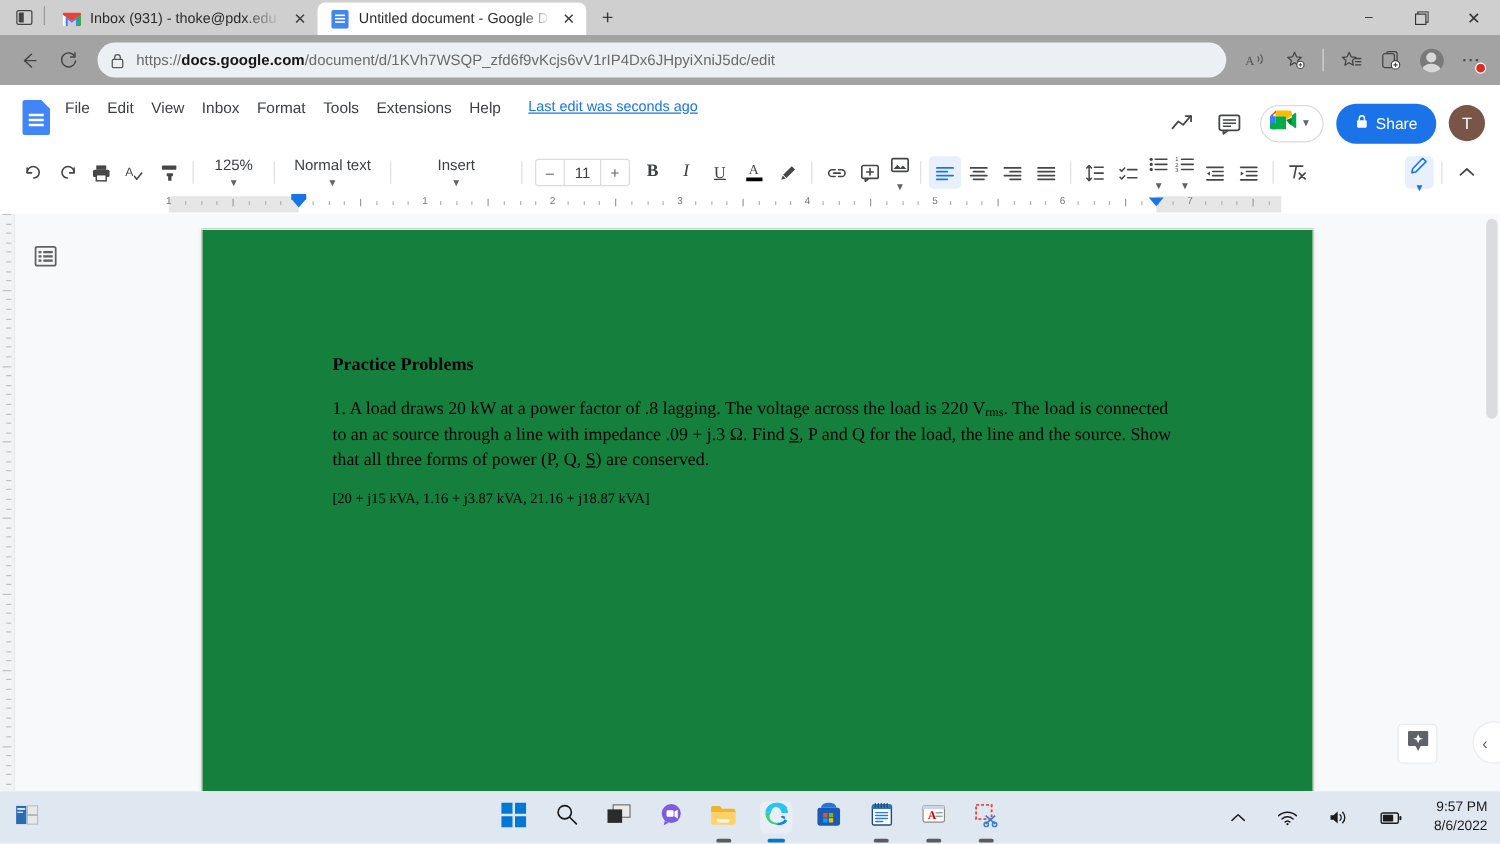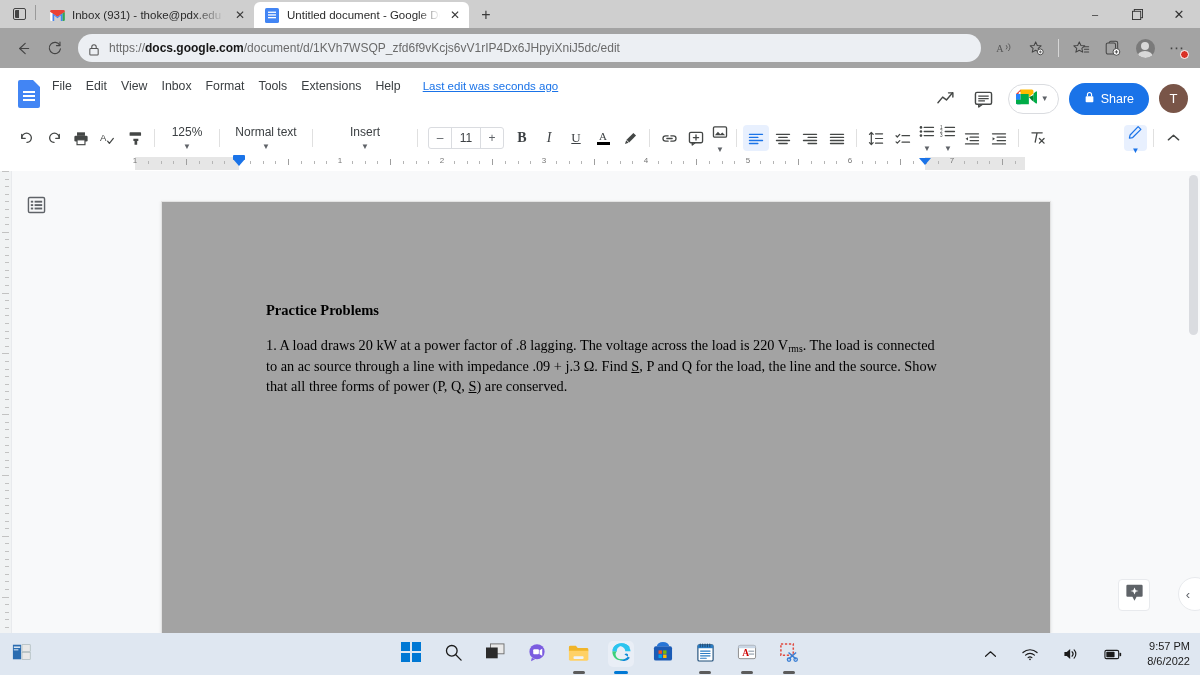--- a/index.html
+++ b/index.html
@@ -127,22 +127,22 @@
       border-right:6px solid transparent; border-top:7px solid #1a73e8; }
   .indent-hat { position:absolute; top:0px; width:12px; height:5px; background:#1a73e8; border-radius:1px;}
 
   
   .canvas { flex:1; background:#f8f9fa; position:relative; overflow:hidden; display:flex; }
   .vruler { width:12px; background:#f1f3f4; position:relative; border-right:1px solid #e8eaed;}
   .vtick { position:absolute; right:2px; height:1px; background:#c2c2c2; }
   .outline-btn { position:absolute; left:22px; top:20px; width:28px; height:28px; border-radius:4px;
      display:flex; align-items:center; justify-content:center; color:#5f6368;}
   .page-wrap { flex:1; display:flex; justify-content:center; }
-  .page { width: 890px; background:#a3a3a3; border:1px solid #e3e3e3; border-bottom:none;
-      margin-top: 30px; padding: 0; position:relative; box-shadow: 0 1px 3px rgba(60,64,67,0.12); }
+  .page { width: 890px; background:#15803d; border:1px solid #e3e3e3; border-bottom:none;
+      margin-top: 12px; padding: 0; position:relative; box-shadow: 0 1px 3px rgba(60,64,67,0.12); }
   .doc-body { padding: 100px 104px 0 104px; font-family: "Liberation Serif", serif; color:#000; }
   .doc-h { font-size: 14.5px; font-weight:bold; margin-bottom: 16px; }
   .doc-p { font-size: 14.3px; line-height: 1.42; text-align: left; }
   .doc-ans { font-size: 11.6px; margin-top: 13px; }
   sub { font-size: 0.68em; vertical-align: -0.22em; }
   .u { text-decoration: underline; }
 
   .scrollbar { position:absolute; right:2px; top:4px; width:9px; bottom:0px; }
   .scroll-thumb { width:9px; height:160px; background:#dadce0; border-radius:5px; }
 
@@ -700,20 +700,21 @@
           </svg>
       </div>
 
       <div class="page-wrap">
         <div class="page">
           <div class="doc-body">
             <div class="doc-h">Practice Problems</div>
             <div class="doc-p">
               <span>1. A load draws 20 kW at a power factor of .8 lagging.  The voltage across the load is 220 V</span><sub>rms</sub><span>.  The load is connected to an ac source through a line with impedance .09 + j.3 Ω.  Find </span><span class="u">S</span><span>, P and Q for the load, the line and the source.  Show that all three forms of power (P, Q, </span><span class="u">S</span><span>) are conserved.</span>
             </div>
+            <div class="doc-ans">[20 + j15 kVA, 1.16 + j3.87 kVA, 21.16 + j18.87 kVA]</div>
           </div>
         </div>
       </div>
 
       <div class="scrollbar">
         <div class="scroll-thumb"></div>
       </div>
 
       <div class="fab-explore">
         <span>

